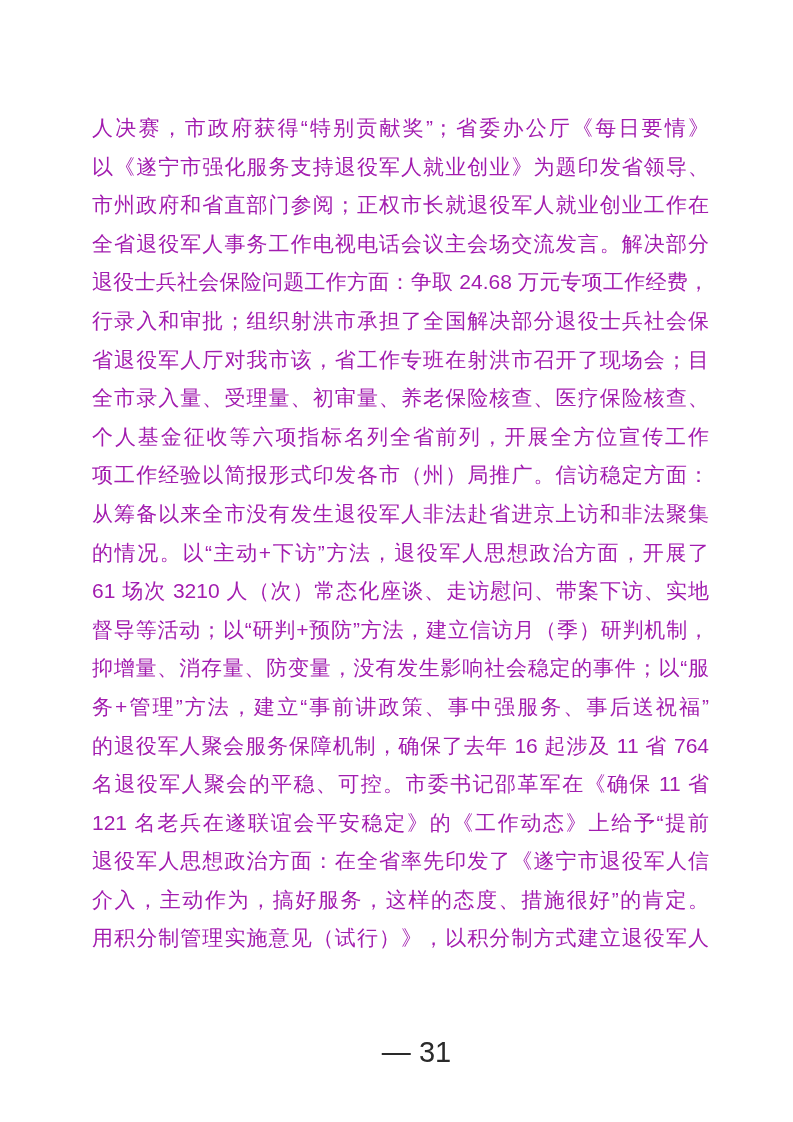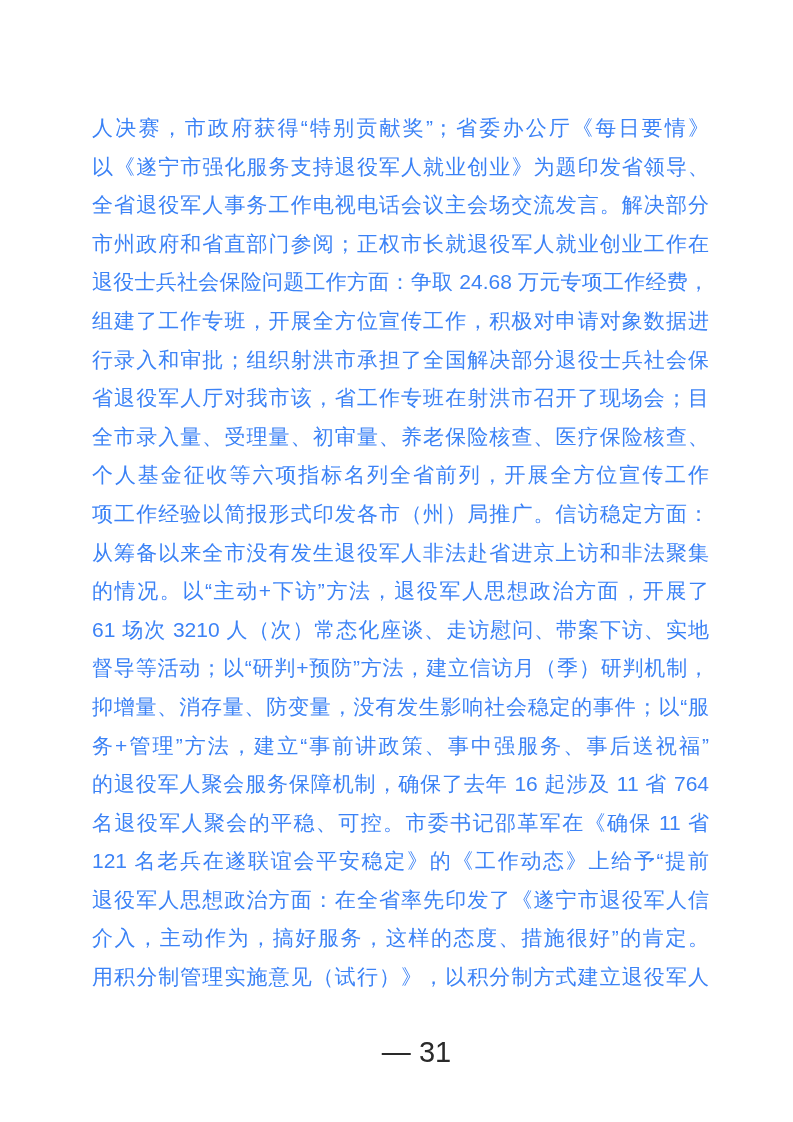--- a/index.html
+++ b/index.html
@@ -17,21 +17,21 @@
   .page {
     position: absolute;
     inset: 0;
     background: #ffffff;
   }
   .text-block {
     position: absolute;
     left: 92px;
     top: 109px;
     width: 617px;
-    color: #3b82f6;
+    color: #a21caf;
     font-size: 21px;
   }
   .line {
     height: 38.6px;
     line-height: 38.6px;
     text-align: justify;
     text-align-last: justify;
     overflow: hidden;
   }
   .footer {
@@ -46,24 +46,23 @@
     margin-left: 20px;
   }
 </style>
 </head>
 <body>
 
 <div class="page">
   <div class="text-block">
     <div class="line">人决赛，市政府获得“特别贡献奖”；省委办公厅《每日要情》</div>
     <div class="line">以《遂宁市强化服务支持退役军人就业创业》为题印发省领导、</div>
+    <div class="line">市州政府和省直部门参阅；正权市长就退役军人就业创业工作在</div>
     <div class="line">全省退役军人事务工作电视电话会议主会场交流发言。解决部分</div>
-    <div class="line">市州政府和省直部门参阅；正权市长就退役军人就业创业工作在</div>
     <div class="line">退役士兵社会保险问题工作方面：争取 24.68 万元专项工作经费，</div>
-    <div class="line">组建了工作专班，开展全方位宣传工作，积极对申请对象数据进</div>
     <div class="line">行录入和审批；组织射洪市承担了全国解决部分退役士兵社会保</div>
     <div class="line">省退役军人厅对我市该，省工作专班在射洪市召开了现场会；目前，</div>
     <div class="line">全市录入量、受理量、初审量、养老保险核查、医疗保险核查、</div>
     <div class="line">个人基金征收等六项指标名列全省前列，开展全方位宣传工作</div>
     <div class="line">项工作经验以简报形式印发各市（州）局推广。信访稳定方面：</div>
     <div class="line">从筹备以来全市没有发生退役军人非法赴省进京上访和非法聚集</div>
     <div class="line">的情况。以“主动+下访”方法，退役军人思想政治方面，开展了</div>
     <div class="line">61 场次 3210 人（次）常态化座谈、走访慰问、带案下访、实地</div>
     <div class="line">督导等活动；以“研判+预防”方法，建立信访月（季）研判机制，</div>
     <div class="line">抑增量、消存量、防变量，没有发生影响社会稳定的事件；以“服</div>

